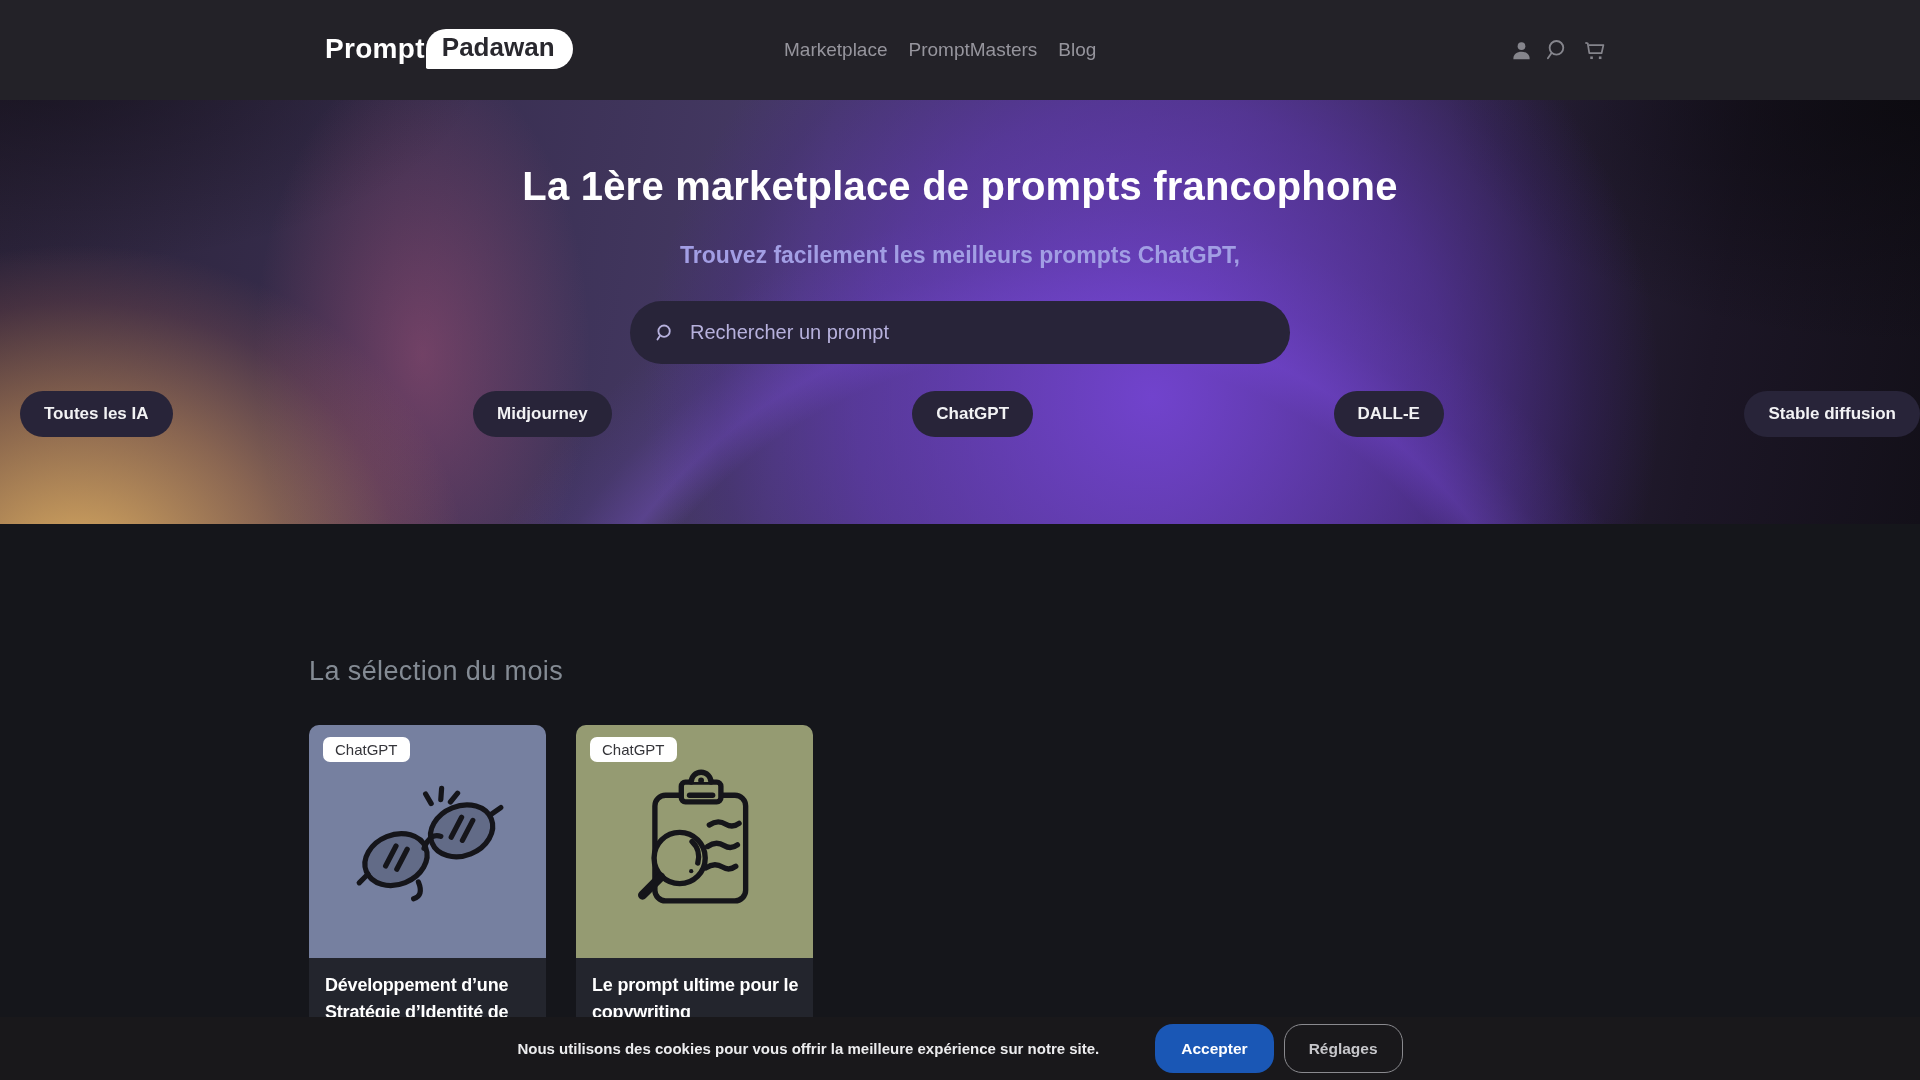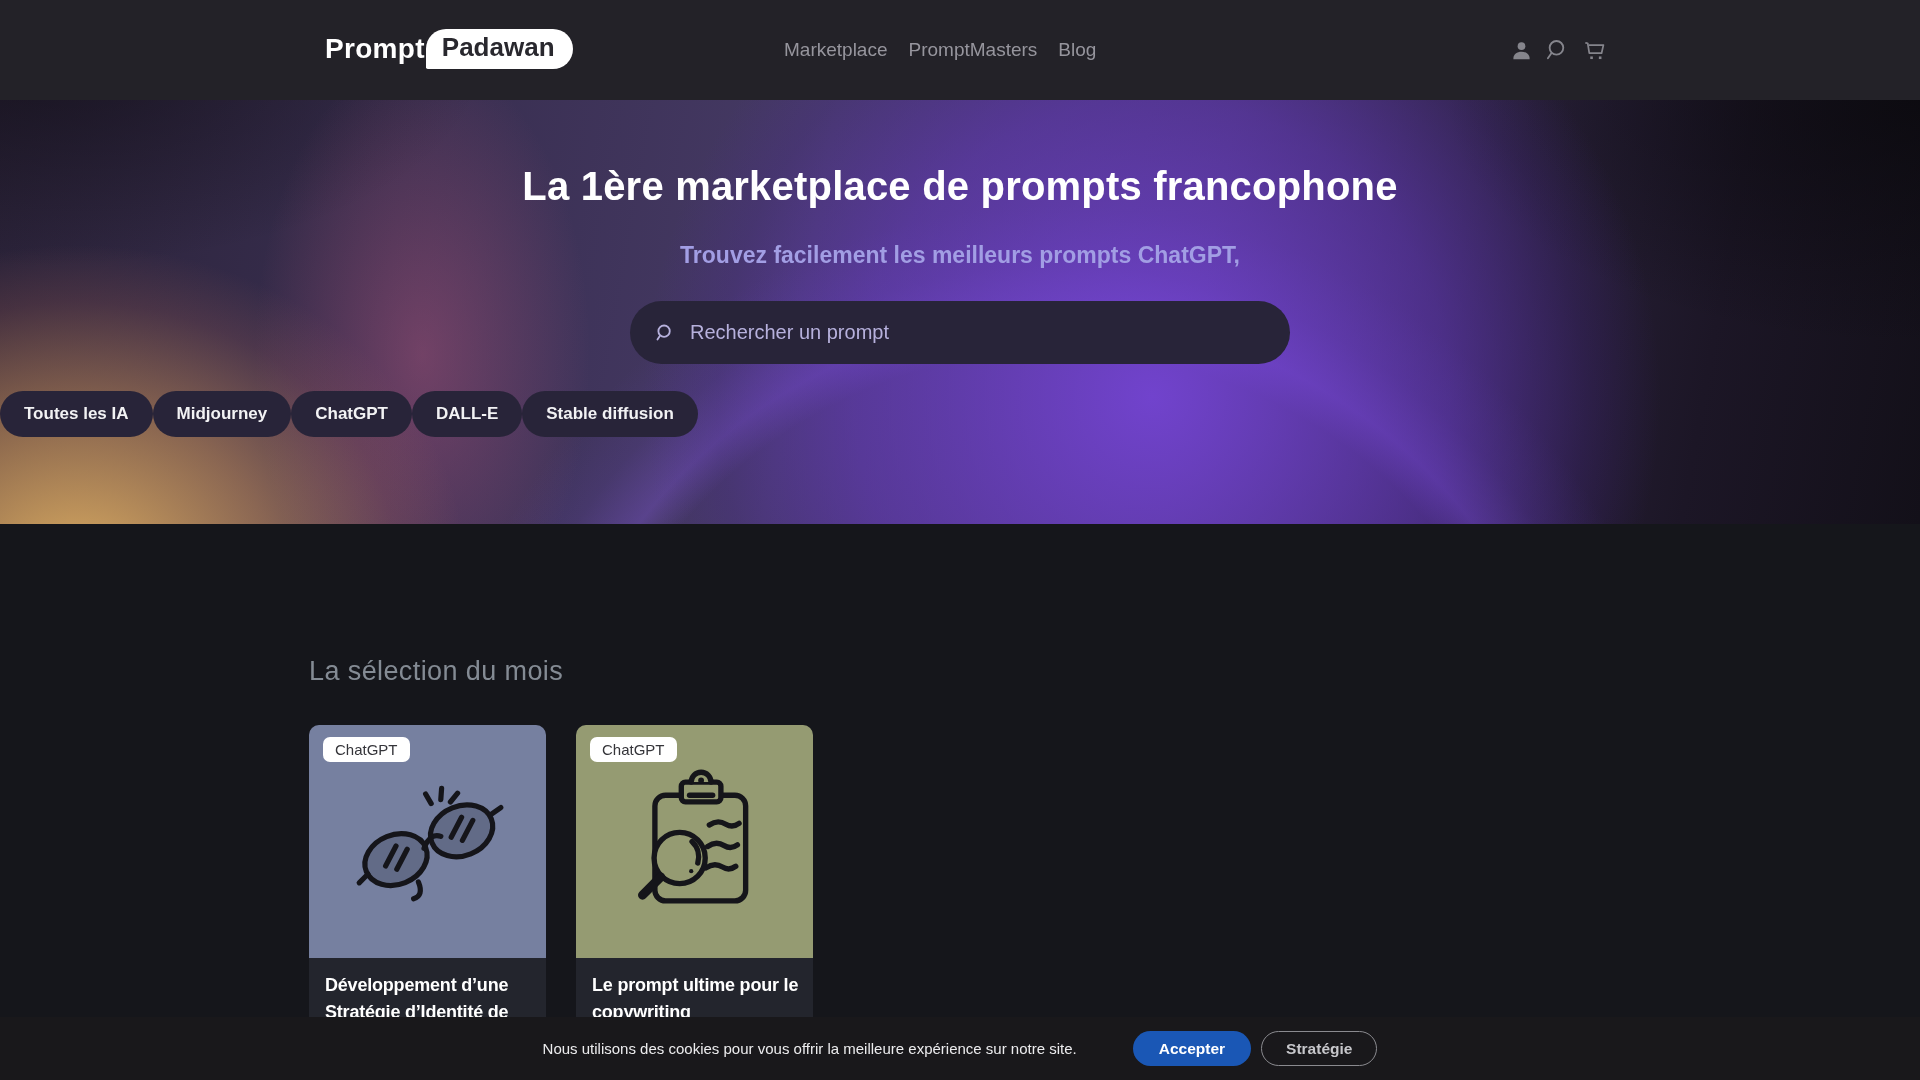--- a/index.html
+++ b/index.html
@@ -35,21 +35,21 @@
             linear-gradient(100deg, #2a2238 0%, #463a66 42%, #3d3158 62%, #1c1626 88%, #131019 100%); }
   .hero-title { padding-top:62px; color:#ffffff; font-size:40px; font-weight:600;
                 letter-spacing:.2px; line-height:48px; }
   .hero-sub { margin-top:30px; color:#a29ee4; font-size:23px; line-height:31px;font-weight:bold; }
   .search-bar { width:660px; height:63px; margin:30px auto 0; background:#282439;
                 border-radius:32px; display:flex; align-items:center; padding:0 24px; }
   .search-bar .sicon { color:#b7b1dd; display:flex; margin-right:14px; }
   .search-input { flex:1; background:transparent; border:none; outline:none;
                   color:#cfcae6; font-size:20px; font-family:"Liberation Sans",sans-serif; }
   .search-input::placeholder { color:#b7b1dd; opacity:1; }
-  .chips { margin-top:27px; display:flex; justify-content:flex-start; gap:0; }
+  .chips { margin-top:27px; display:flex; justify-content:space-between; gap:30px;margin-left:20px; }
   .chip { background:#282439; color:#f2f2f4; font-size:17px; font-weight:600;
           height:46px; padding:0 24px; border-radius:23px; display:flex;
           align-items:center; cursor:pointer; white-space:nowrap; }
 
   
   .main { position:absolute; top:524px; left:0; width:1920px; height:556px;
           background:#15161b; }
   .section-heading { position:absolute; left:309px; top:132px; color:#848b94;
                      font-size:27px; font-weight:400; letter-spacing:.4px; }
   .cards { position:absolute; left:309px; top:201px; display:flex; gap:30px; }
@@ -59,23 +59,23 @@
               justify-content:center; }
   .badge { position:absolute; top:12px; left:14px; background:#ffffff; color:#35353a;
            font-size:15px; padding:4px 12px; border-radius:7px; }
   .card-title { margin:14px 12px 18px 16px; color:#ffffff; font-size:18px;
                 font-weight:700; line-height:27px; letter-spacing:-0.2px; }
 
   
   .cookie { position:absolute; bottom:0; left:0; width:1920px; height:63px;
             background:#19181b; z-index:10; display:flex; align-items:center;
             justify-content:center; }
-  .cookie-msg { color:#ececee; font-size:15px; font-weight:400; margin-right:56px;
+  .cookie-msg { color:#ececee; font-size:15px; font-weight:700; margin-right:56px;
                 white-space:nowrap; }
-  .btn { height:35px; border-radius:18px; font-size:15.5px; font-weight:600;
+  .btn { height:49px; border-radius:18px; font-size:15.5px; font-weight:600;
          font-family:"Liberation Sans",sans-serif; cursor:pointer; }
   .btn-accept { background:#1a57b5; color:#ffffff; border:none; padding:0 26px; }
   .btn-settings { background:transparent; color:#c7c7cb; border:1px solid #8a8a8f;
                   padding:0 24px; margin-left:10px; }
 </style>
 </head>
 <body>
 
 <div class="header">
   <div class="logo">
@@ -180,14 +180,14 @@
       </div>
       <div class="card-title">Le prompt ultime pour le copywriting</div>
     </div>
 
   </div>
 </div>
 
 <div class="cookie">
   <span class="cookie-msg">Nous utilisons des cookies pour vous offrir la meilleure expérience sur notre site.</span>
   <button class="btn btn-accept">Accepter</button>
-  <button class="btn btn-settings">Stratégie</button>
+  <button class="btn btn-settings">Réglages</button>
 </div>
 
 </body></html>

